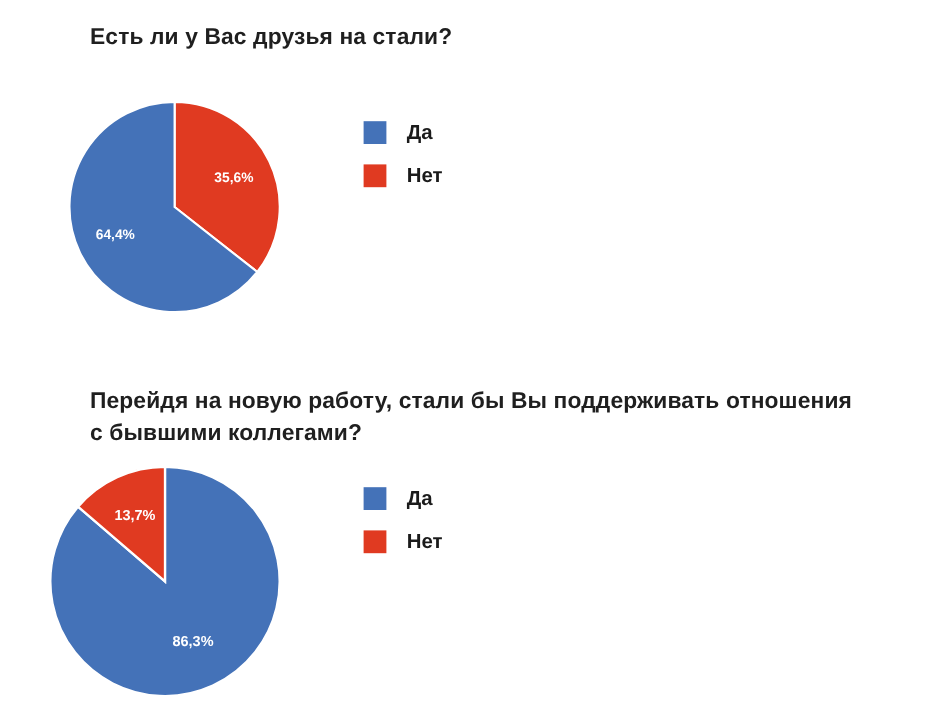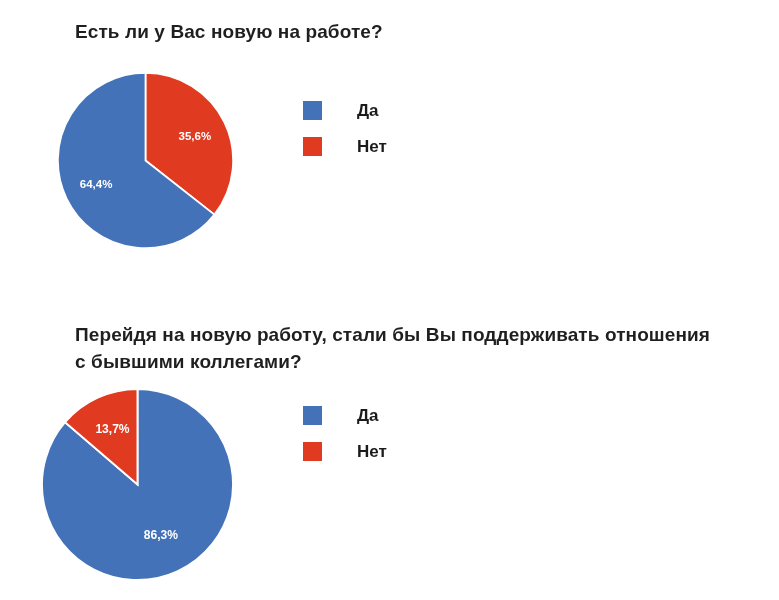--- a/index.html
+++ b/index.html
@@ -35,21 +35,21 @@
     color: #1f1f1f;
     white-space: pre-line;
     margin: 0;
   }
   #title-1 { top: 18px; width: 620px; }
   #title-2 { top: 26px; width: 640px; }
 
   .pie-wrap {
     position: absolute;
   }
-  #pie-wrap-1 { left: 57px; top: 72px; width: 177px; height: 177px; }
+  #pie-wrap-1 { left: 57px; top: 84px; width: 177px; height: 177px; }
   #pie-wrap-2 { left: 41px; top: 388px; width: 193px; height: 193px; }
 
   .pie-svg { display: block; width: 100%; height: 100%; }
 
   .slice-label {
     font-family: "Liberation Sans", "DejaVu Sans", sans-serif;
     fill: #ffffff;
     font-size: 13px;
     font-weight: bold;
     text-anchor: middle;
@@ -62,41 +62,41 @@
     display: flex;
     flex-direction: column;
     gap: 16px;
   }
   #legend-1 { left: 303px; top: 100px; }
   #legend-2 { left: 303px; top: 405px; }
 
   .legend-row {
     display: flex;
     align-items: center;
-    gap: 35px;
+    gap: 17px;
     height: 20px;
   }
   .legend-swatch {
     width: 19px;
     height: 19px;
     flex: 0 0 19px;
   }
   .legend-label {
     font-size: 17px;
     font-weight: bold;
     color: #1b1b1b;
     line-height: 19px;
   }
 </style>
 </head>
 <body>
 
 <section class="chart-block" id="block-1">
 
-  <h2 class="chart-title" id="title-1">Есть ли у Вас новую на работе?</h2>
+  <h2 class="chart-title" id="title-1">Есть ли у Вас друзья на стали?</h2>
 
   <div class="pie-wrap" id="pie-wrap-1">
     <svg class="pie-svg" viewBox="0 0 200 200">
       <g>
         <path id="p1-s0" d="M 100 100 L 100.00 1.00 A 99 99 0 0 1 177.84 161.17 Z" fill="#E03A21" stroke="#ffffff" stroke-width="2"></path>
         <path id="p1-s1" d="M 100 100 L 177.84 161.17 A 99 99 0 1 1 100.00 1.00 Z" fill="#4472B8" stroke="#ffffff" stroke-width="2"></path>
       </g>
       <text id="p1-l0" class="slice-label" x="155.8" y="72.9">35,6%</text>
       <text id="p1-l1" class="slice-label" x="44.2" y="127.1">64,4%</text>
     </svg>

